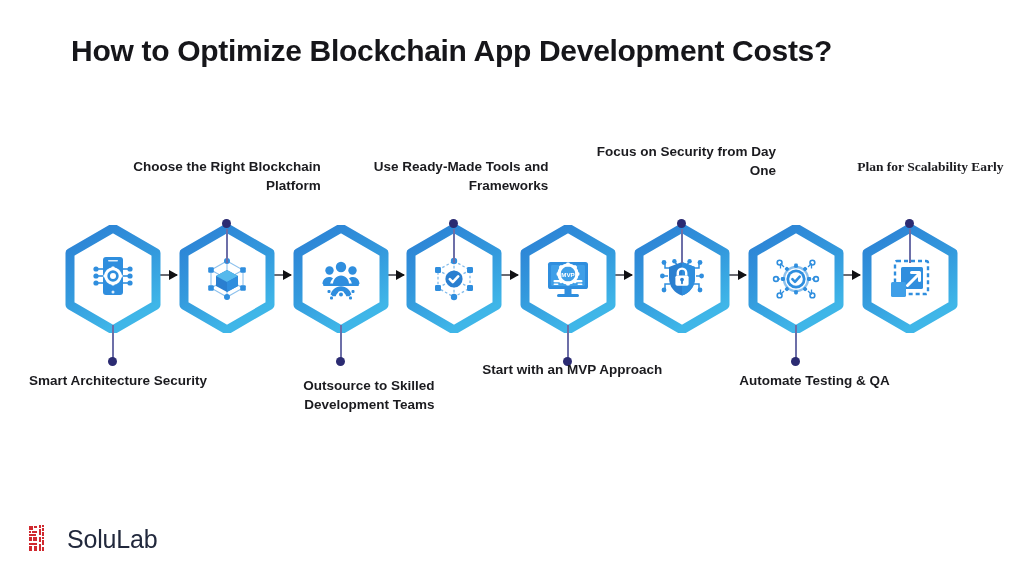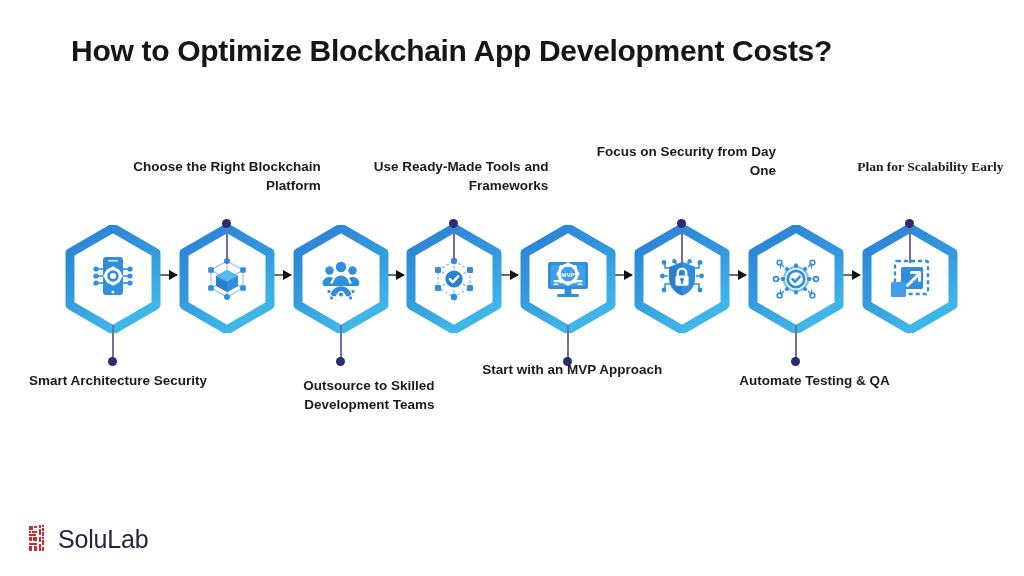--- a/index.html
+++ b/index.html
@@ -96,20 +96,21 @@
     border-bottom: 5px solid transparent;
   }
 
   
   .logo {
     position: absolute;
     left: 28px;
     bottom: 22px;
     display: flex;
     align-items: center;
+    gap: 9px;
   }
   .logo-mark { display: block; }
   .logo-text {
     font-size: 25px;
     color: #21283c;
     letter-spacing: -0.2px;
   }
 </style>
 </head>
 <body>

